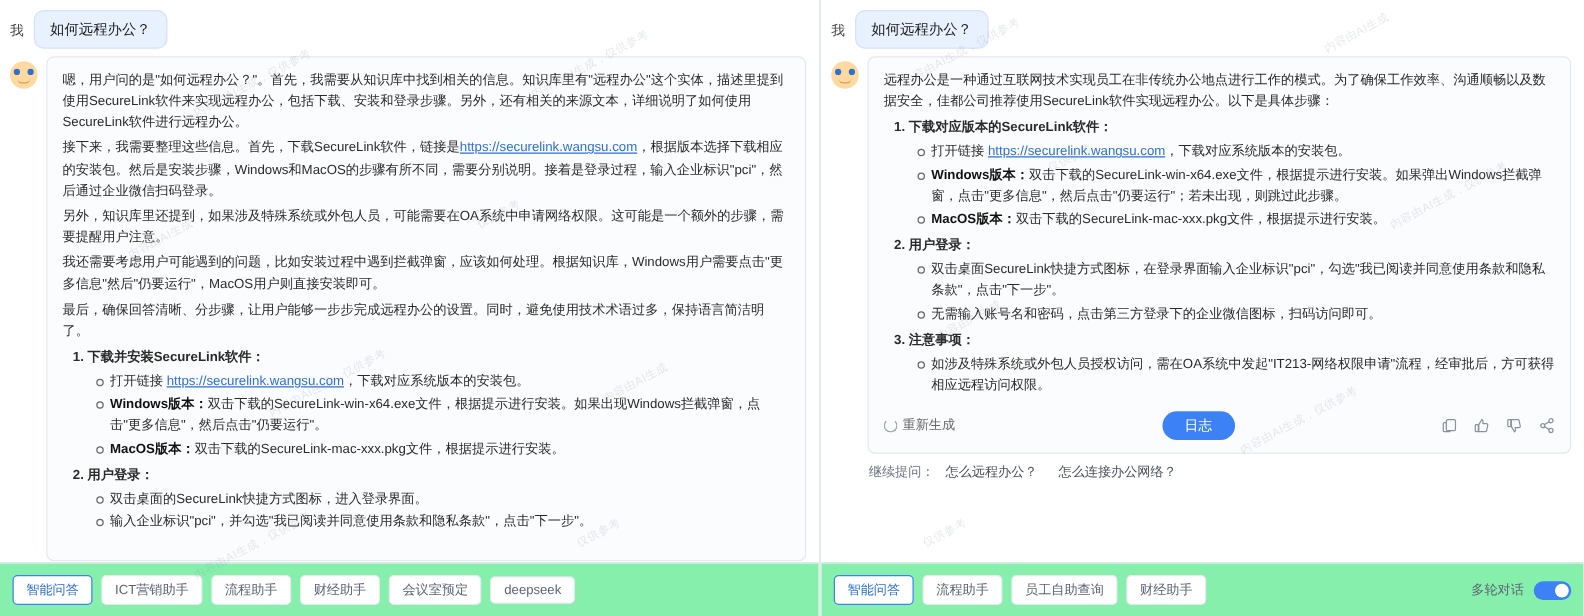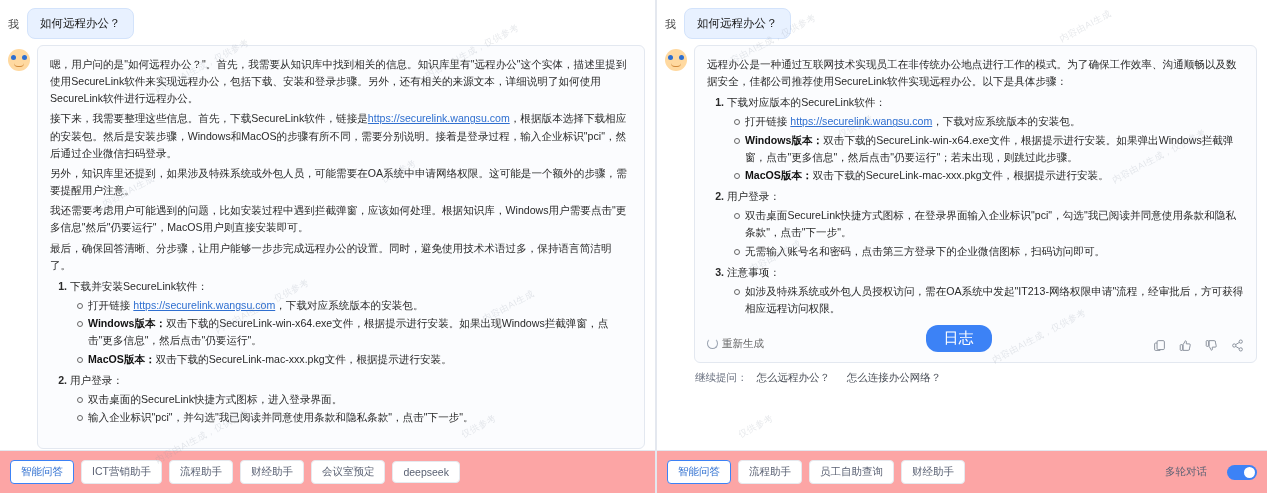--- a/index.html
+++ b/index.html
@@ -61,70 +61,70 @@
     font-size: 10.6px;
     color: #2a2a2a;
   }
   .card.left-card { height: 404px; overflow: hidden; }
   .card p { margin: 0 0 3px 0; }
   .link { color: #2f6fd0; text-decoration: underline; }
   b { color: #111; }
 
   ol.nums { margin: 4px 0 4px 0; padding-left: 20px; }
   ol.nums > li { margin: 2px 0; font-weight: bold; }
-  ol.nums > li > span.li-text { font-weight: normal; text-align: center; }
+  ol.nums > li > span.li-text { font-weight: bold; text-align: center; }
   ul.dots { margin: 2px 0 4px 0; padding-left: 18px; list-style: none; font-weight: normal; }
   ul.dots > li { position: relative; margin: 1px 0; font-weight: normal; }
   ul.dots > li:before {
     content: ""; position: absolute; left: -11px; top: 6px;
     width: 4px; height: 4px; border: 1px solid #666; border-radius: 50%;
   }
 
   
   .card.right-card { height: 318px; display: flex; flex-direction: column; }
   .card-scroll { flex: 1; overflow: hidden; }
   .refs { margin-top: 28px; font-size: 10px; color: #666; border-top: 0; }
   .refs .refs-title { color: #777; margin-bottom: 3px; }
 
   .card-footer {
-    margin-top: 8px; display: flex; align-items: flex-end; justify-content: space-between; gap: 28px;
+    margin-top: 8px; display: flex; align-items: center; justify-content: space-between; gap: 28px;
   }
   .regen { display: flex; align-items: center; gap: 4px; color: #666; font-size: 10.5px; cursor: pointer; }
   .spin {
     width: 11px; height: 11px; border: 1.4px solid #9aa3b0; border-top-color: transparent;
     border-radius: 50%;
   }
   .pill-btn {
     background: #3c82f6; color: #fff; border: none; border-radius: 12px;
-    padding: 4px 18px; font-size: 15px; font-family: "Liberation Sans", sans-serif;
+    padding: 4px 18px; font-size: 11px; font-family: "Liberation Sans", sans-serif;
     cursor: pointer;
   }
   .act-icons { display: flex; gap: 13px; align-items: center; color: #8a919c; }
   .act-icons svg { display: block; }
 
   .followup { padding: 8px 10px 0 38px; font-size: 10.5px; color: #6a7180; }
   .followup .q { color: #4a4f58; margin-left: 6px; margin-top: 29px; }
   .followup .q + .q { margin-left: 14px; }
 
   
   .bottom-bar {
     position: absolute; bottom: 0; left: 0; right: 0;
     border-top: 1px solid #e4e8ef;
-    background: #fca5a5;
+    background: #86efac;
     padding: 9px 10px;
     display: flex; align-items: center; gap: 7px;
   }
   .chip {
     border: 1px solid #dfe3ea; border-radius: 4px;
     padding: 4px 10px; font-size: 10.5px; color: #4a5160; background: #fff;
     cursor: pointer; white-space: nowrap;
   }
   .chip.active { border-color: #3c82f6; color: #2f6fd0; }
   .chip.plain { border-color: #e6e9ee; color: #5b6274; }
-  .toggle-wrap { margin-left: auto; display: flex; align-items: center; gap: 20px; }
+  .toggle-wrap { margin-left: auto; display: flex; align-items: center; gap: 8px; }
   .toggle-label { font-size: 10.5px; color: #5b6274; }
   .toggle {
     width: 30px; height: 15px; border-radius: 8px; background: #3c82f6; position: relative;
   }
   .toggle .knob {
     position: absolute; right: 2px; top: 2px; width: 11px; height: 11px;
     border-radius: 50%; background: #fff;
   }
 
   

